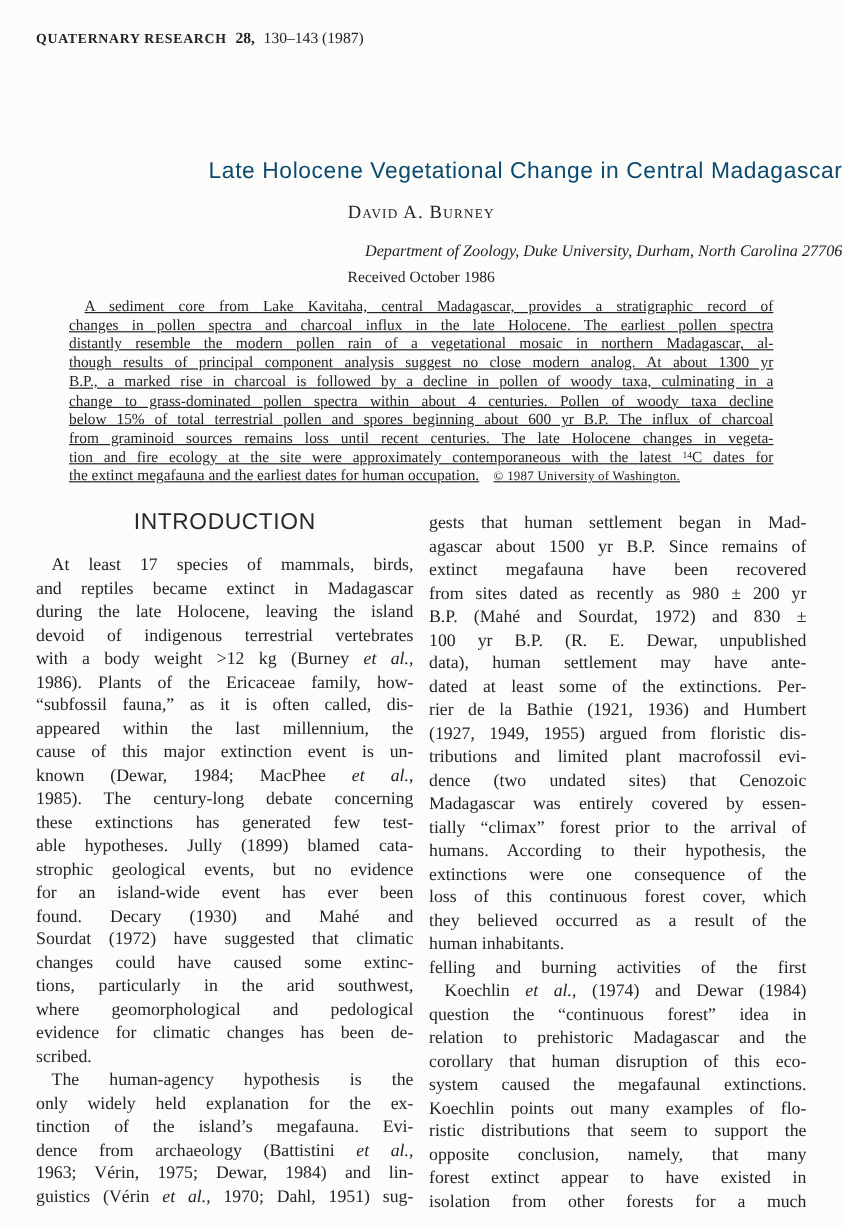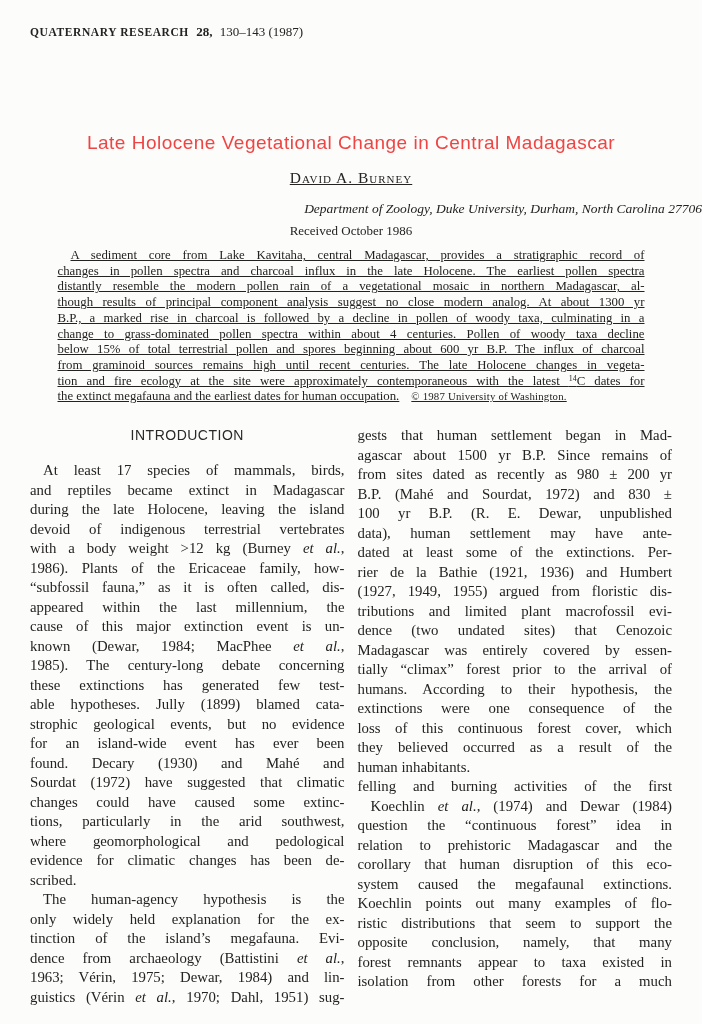--- a/index.html
+++ b/index.html
@@ -14,41 +14,41 @@
   .page { width: 702px; height: 1024px; box-sizing: border-box; }
 
   
   .journal-line { margin: 24px 0 0 30px; font-size: 13px; white-space: nowrap; }
   .jname { font-size: 11.5px; font-weight: 600; letter-spacing: 0.6px; }
   .jvol  { font-weight: 700; margin-left: 4px; }
   .jrest { margin-left: 4px; }
 
   
   .title {
-    margin: 92px 0 0 0; text-align: center;
+    margin: 92px 0 0 0; text-align: right;
     font-family: "Liberation Sans", "DejaVu Sans", sans-serif;
-    font-size: 19px; font-weight: 400; letter-spacing: 0.5px; color: #ef4444;
+    font-size: 19px; font-weight: 400; letter-spacing: 0.5px; color: #0c4a6e;
   }
   .author {
     margin-top: 15px; text-align: center;
-    font-variant: small-caps; font-size: 15.5px; letter-spacing: 1px; text-decoration: underline;
+    font-variant: small-caps; font-size: 15.5px; letter-spacing: 1px;
   }
   .affiliation { margin-top: 13px; text-align: right; font-style: italic; font-size: 13.5px; line-height: 17px; }
   .received { margin-top: 6px; text-align: center; font-size: 13px; line-height: 16px; }
 
   
   .abstract { margin: 9px auto 4px auto; width: 587px; font-size: 12.8px; line-height: 15.7px; text-decoration: underline; }
   .abstract .indent { text-indent: 11px; }
 
   
   .columns { display: flex; gap: 13px; margin: 21px 30px 0 30px; }
   .col { width: 316px; font-size: 14.8px; line-height: 19.5px; }
   .intro-heading {
     font-family: "Liberation Sans", "DejaVu Sans", sans-serif;
-    font-size: 14px; font-weight: 400; letter-spacing: 0.5px;
+    font-size: 19px; font-weight: 400; letter-spacing: 0.5px;
     text-align: center; margin: 0 0 17px 0; line-height: 18px; color: #2a2927;
   }
 
   
   .block { margin: 0; }
   .jline { text-align: justify; text-align-last: justify; white-space: normal; }
   .jline.end { text-align-last: left; }
   .jline.indent { text-indent: 13px; }
 
   i { font-style: italic; }
@@ -76,21 +76,21 @@
 
   <div class="abstract">
       <div class="block">
         <div class="jline indent">A sediment core from Lake Kavitaha, central Madagascar, provides a stratigraphic record of</div>
         <div class="jline">changes in pollen spectra and charcoal influx in the late Holocene. The earliest pollen spectra</div>
         <div class="jline">distantly resemble the modern pollen rain of a vegetational mosaic in northern Madagascar, al-</div>
         <div class="jline">though results of principal component analysis suggest no close modern analog. At about 1300 yr</div>
         <div class="jline">B.P., a marked rise in charcoal is followed by a decline in pollen of woody taxa, culminating in a</div>
         <div class="jline">change to grass-dominated pollen spectra within about 4 centuries. Pollen of woody taxa decline</div>
         <div class="jline">below 15% of total terrestrial pollen and spores beginning about 600 yr B.P. The influx of charcoal</div>
-        <div class="jline">from graminoid sources remains high until recent centuries. The late Holocene changes in vegeta-</div>
+        <div class="jline">from graminoid sources remains loss until recent centuries. The late Holocene changes in vegeta-</div>
         <div class="jline">tion and fire ecology at the site were approximately contemporaneous with the latest <sup>14</sup>C dates for</div>
         <div class="jline end">the extinct megafauna and the earliest dates for human occupation.<span class="fineprint">© 1987 University of Washington.</span></div>
       </div>
     </div>
 
   <div class="columns">
     <div class="col">
       <h2 class="intro-heading">INTRODUCTION</h2>
       <div>
           <div class="block">
@@ -125,20 +125,21 @@
             <div class="jline">1963; Vérin, 1975; Dewar, 1984) and lin-</div>
             <div class="jline">guistics (Vérin <i>et al.</i>, 1970; Dahl, 1951) sug-</div>
           </div>
         </div>
     </div>
     <div class="col">
       <div>
           <div class="block">
             <div class="jline">gests that human settlement began in Mad-</div>
             <div class="jline">agascar about 1500 yr B.P. Since remains of</div>
+            <div class="jline">extinct megafauna have been recovered</div>
             <div class="jline">from sites dated as recently as 980 ± 200 yr</div>
             <div class="jline">B.P. (Mahé and Sourdat, 1972) and 830 ±</div>
             <div class="jline">100 yr B.P. (R. E. Dewar, unpublished</div>
             <div class="jline">data), human settlement may have ante-</div>
             <div class="jline">dated at least some of the extinctions. Per-</div>
             <div class="jline">rier de la Bathie (1921, 1936) and Humbert</div>
             <div class="jline">(1927, 1949, 1955) argued from floristic dis-</div>
             <div class="jline">tributions and limited plant macrofossil evi-</div>
             <div class="jline">dence (two undated sites) that Cenozoic</div>
             <div class="jline">Madagascar was entirely covered by essen-</div>
@@ -152,20 +153,20 @@
           </div>
           <div class="block">
             <div class="jline indent">Koechlin <i>et al.</i>, (1974) and Dewar (1984)</div>
             <div class="jline">question the “continuous forest” idea in</div>
             <div class="jline">relation to prehistoric Madagascar and the</div>
             <div class="jline">corollary that human disruption of this eco-</div>
             <div class="jline">system caused the megafaunal extinctions.</div>
             <div class="jline">Koechlin points out many examples of flo-</div>
             <div class="jline">ristic distributions that seem to support the</div>
             <div class="jline">opposite conclusion, namely, that many</div>
-            <div class="jline">forest remnants appear to taxa existed in</div>
+            <div class="jline">forest extinct appear to have existed in</div>
             <div class="jline">isolation from other forests for a much</div>
           </div>
         </div>
     </div>
   </div>
 
 </div>
 
 </body></html>

